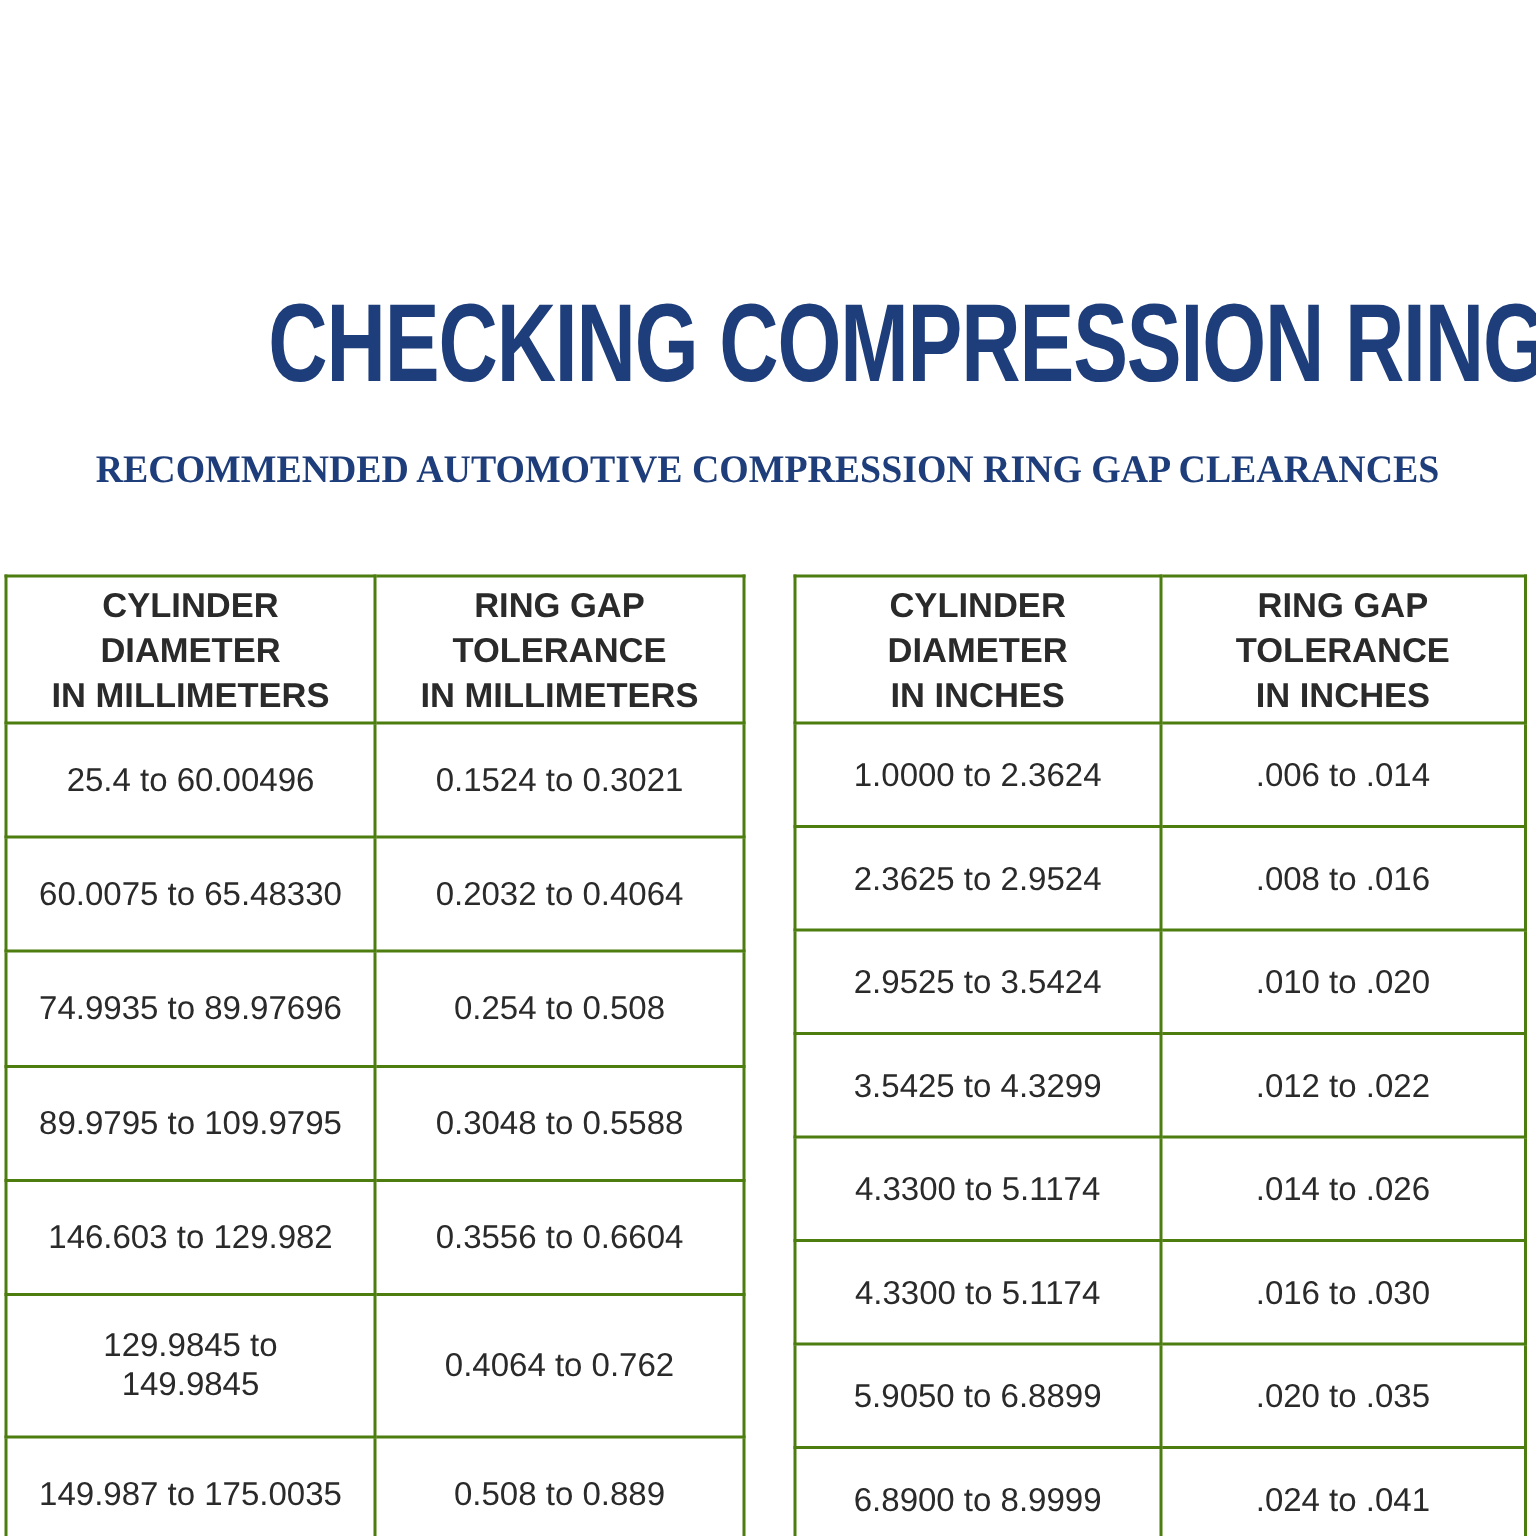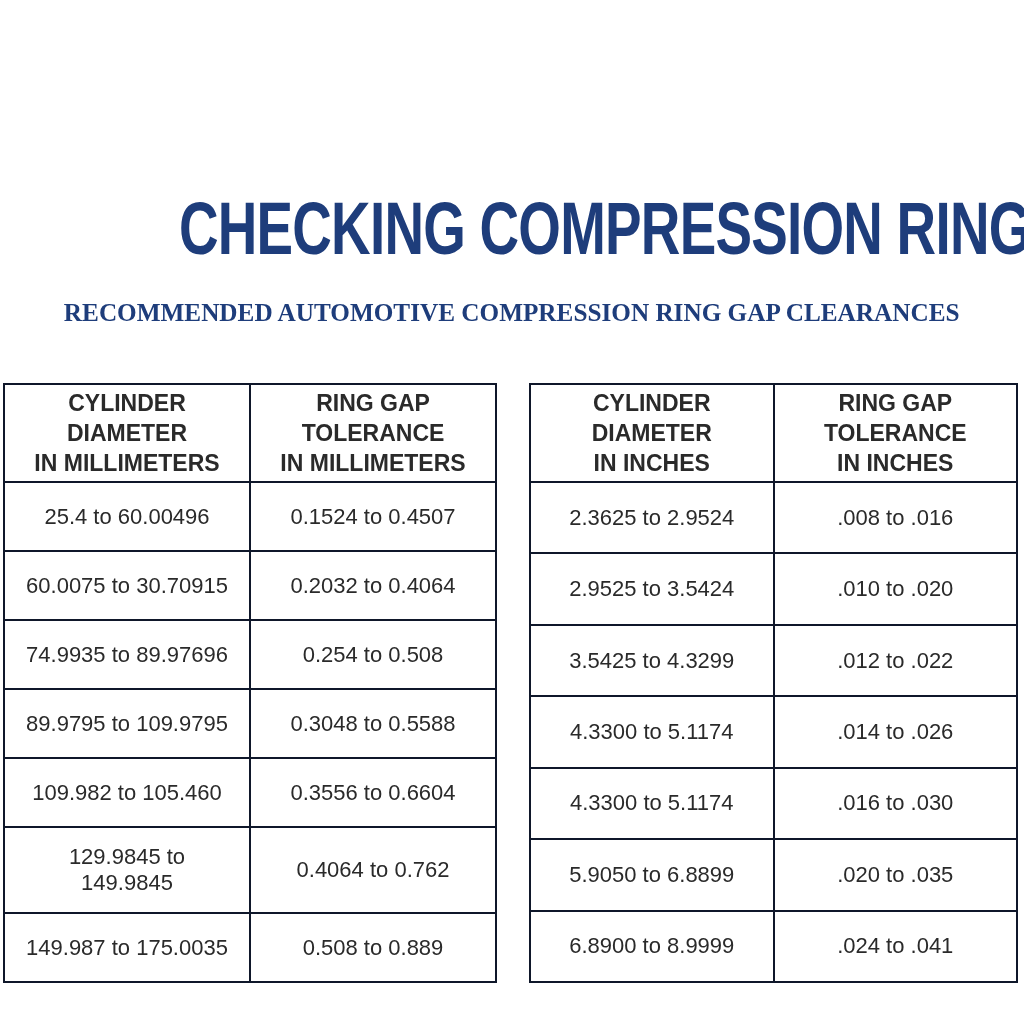--- a/index.html
+++ b/index.html
@@ -61,21 +61,21 @@
     gap: 32px;
   }
   table.gap-table {
     border-collapse: collapse;
     table-layout: fixed;
     background: #ffffff;
   }
   table.gap-table.mm  { width: 494px; }
   table.gap-table.inch { width: 489px; }
   .gap-table th, .gap-table td {
-    border: 2px solid #0f172a;
+    border: 2px solid #4d7c0f;
     text-align: center;
     vertical-align: middle;
     color: #2a2a2a;
   }
   .gap-table th {
     font-size: 23px;
     font-weight: bold;
     line-height: 30px;
     padding: 3px 0;
     height: 90px;
@@ -104,56 +104,60 @@
     <table class="gap-table mm">
       <thead>
           <tr>
             <th>CYLINDER<br>DIAMETER<br>IN MILLIMETERS</th>
             <th>RING GAP<br>TOLERANCE<br>IN MILLIMETERS</th>
           </tr>
         </thead>
       <tbody>
           <tr>
             <td>25.4 to 60.00496</td>
-            <td>0.1524 to 0.4507</td>
+            <td>0.1524 to 0.3021</td>
           </tr>
           <tr>
-            <td>60.0075 to 30.70915</td>
+            <td>60.0075 to 65.48330</td>
             <td>0.2032 to 0.4064</td>
           </tr>
           <tr>
             <td>74.9935 to 89.97696</td>
             <td>0.254 to 0.508</td>
           </tr>
           <tr>
             <td>89.9795 to 109.9795</td>
             <td>0.3048 to 0.5588</td>
           </tr>
           <tr>
-            <td>109.982 to 105.460</td>
+            <td>146.603 to 129.982</td>
             <td>0.3556 to 0.6604</td>
           </tr>
           <tr>
             <td>129.9845 to 149.9845</td>
             <td>0.4064 to 0.762</td>
           </tr>
           <tr>
             <td>149.987 to 175.0035</td>
             <td>0.508 to 0.889</td>
           </tr>
         </tbody>
     </table>
     <table class="gap-table inch">
       <thead>
           <tr>
             <th>CYLINDER<br>DIAMETER<br>IN INCHES</th>
             <th>RING GAP<br>TOLERANCE<br>IN INCHES</th>
           </tr>
         </thead>
       <tbody>
+          <tr>
+            <td>1.0000 to 2.3624</td>
+            <td>.006 to .014</td>
+          </tr>
           <tr>
             <td>2.3625 to 2.9524</td>
             <td>.008 to .016</td>
           </tr>
           <tr>
             <td>2.9525 to 3.5424</td>
             <td>.010 to .020</td>
           </tr>
           <tr>
             <td>3.5425 to 4.3299</td>

